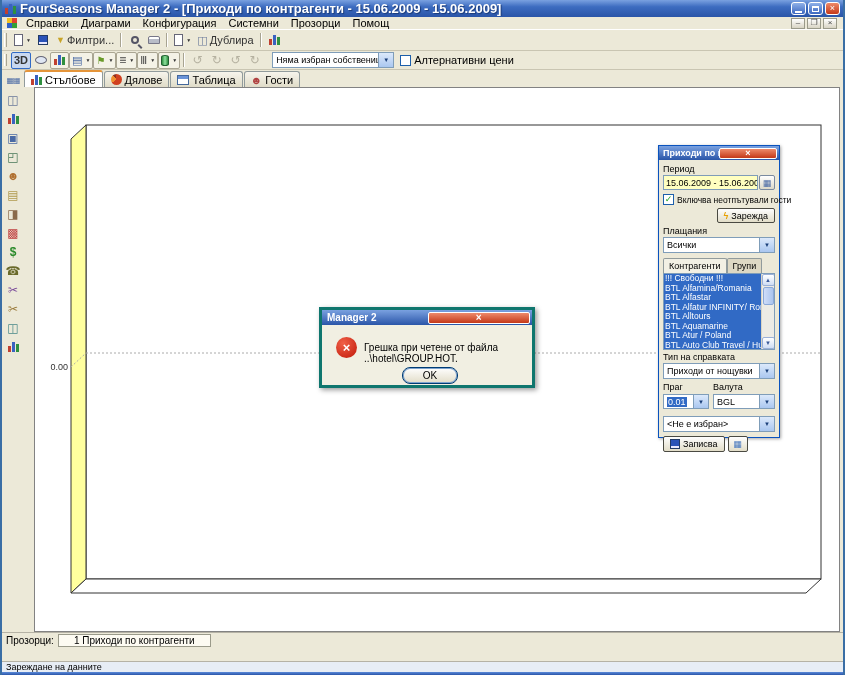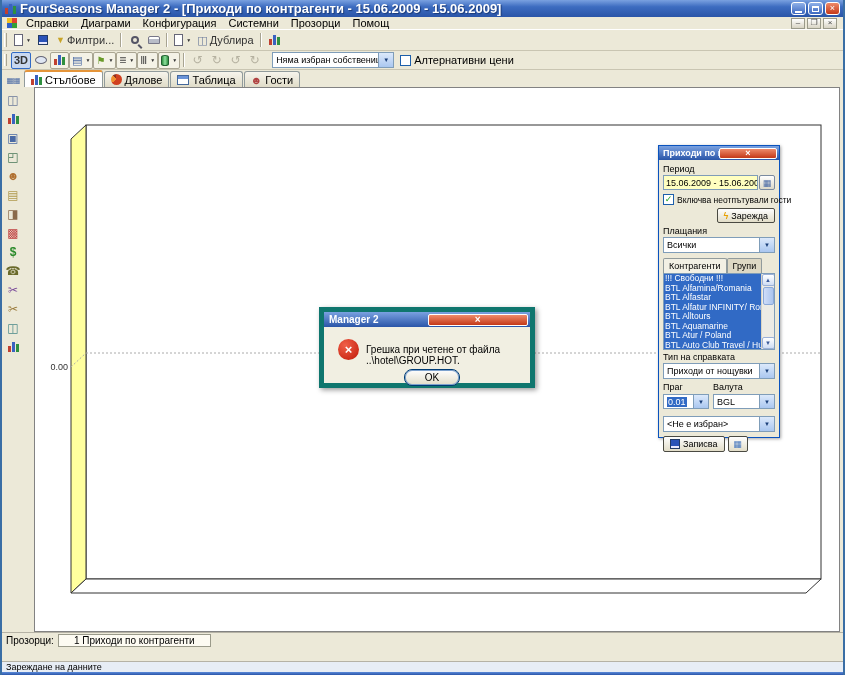--- a/index.html
+++ b/index.html
@@ -132,21 +132,21 @@
     font-size:6px;color:#3a5a9a;display:flex;align-items:center;justify-content:center;}
   .thumb{width:11px;height:18px;margin-top:1px;border:1px solid #8aa8d8;border-radius:2px;
     background:linear-gradient(90deg,#cfddf8,#aac4ee);}
   .vfill{flex:1;}
   .tworow{display:flex;gap:4px;}
   .tworow .plabel{flex:1;}
   .threshold .val b{background:#316AC5;color:#fff;font-weight:normal;padding:0 1px;}
   .pbtnrow{display:flex;gap:3px;margin-top:4px;}
   
   .dialog{position:absolute;left:317px;top:307px;width:216px;height:81px;background:#F1EFE2;
-    border:5px solid #0f766e;box-shadow:2px 2px 5px rgba(0,0,0,.4);}
+    border:3px solid #0f766e;box-shadow:2px 2px 5px rgba(0,0,0,.4);}
   .dtitle{height:15px;background:linear-gradient(180deg,#7AA1E0,#2A55A8);color:#fff;font-weight:bold;
     font-size:10px;display:flex;align-items:center;padding:0 2px 0 5px;}
   .dtitle span{flex:1;}
   .dclose{width:14px;height:12px;border:1px solid #fff;border-radius:2px;color:#fff;font-size:10px;line-height:1;
     display:flex;align-items:center;justify-content:center;background:linear-gradient(#ee8a6a,#c43818);}
   .dbody{position:relative;height:66px;}
   .erricon{position:absolute;left:14px;top:12px;width:21px;height:21px;border-radius:50%;
     background:radial-gradient(circle at 35% 30%,#f06048,#c01808);color:#fff;font-weight:bold;font-size:13px;
     display:flex;align-items:center;justify-content:center;}
   .dmsg{position:absolute;left:42px;right:6px;top:17px;font-size:10px;text-align:left;}

